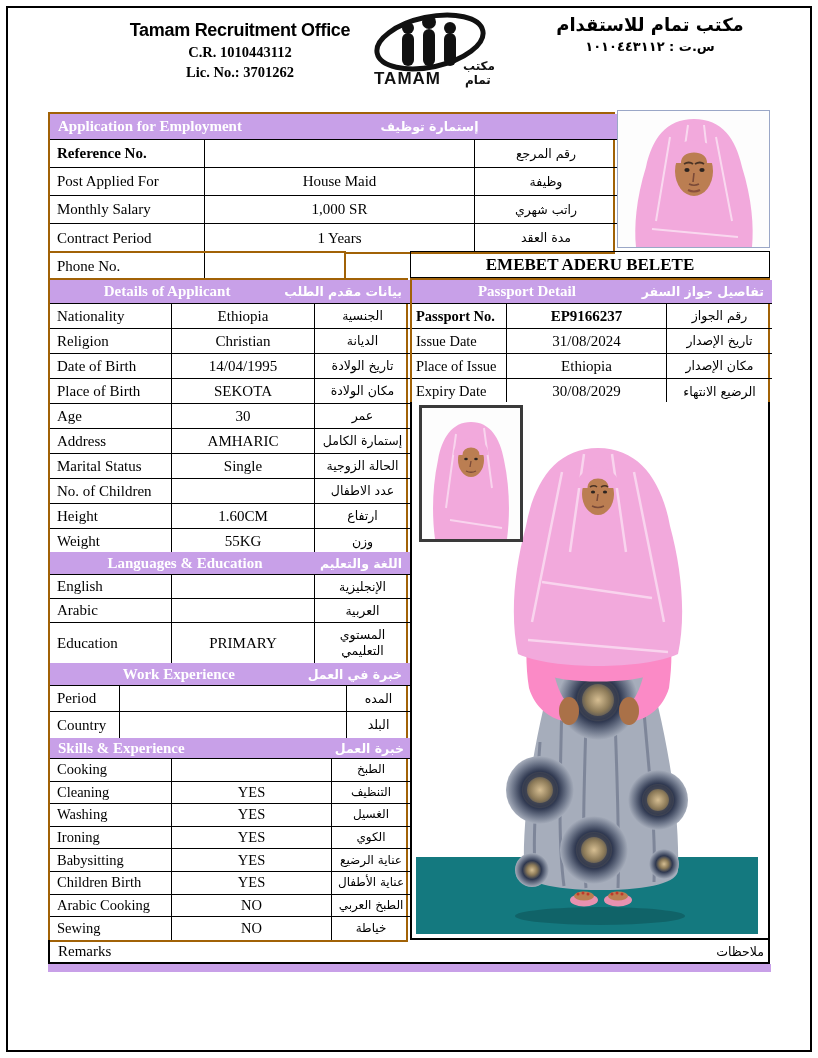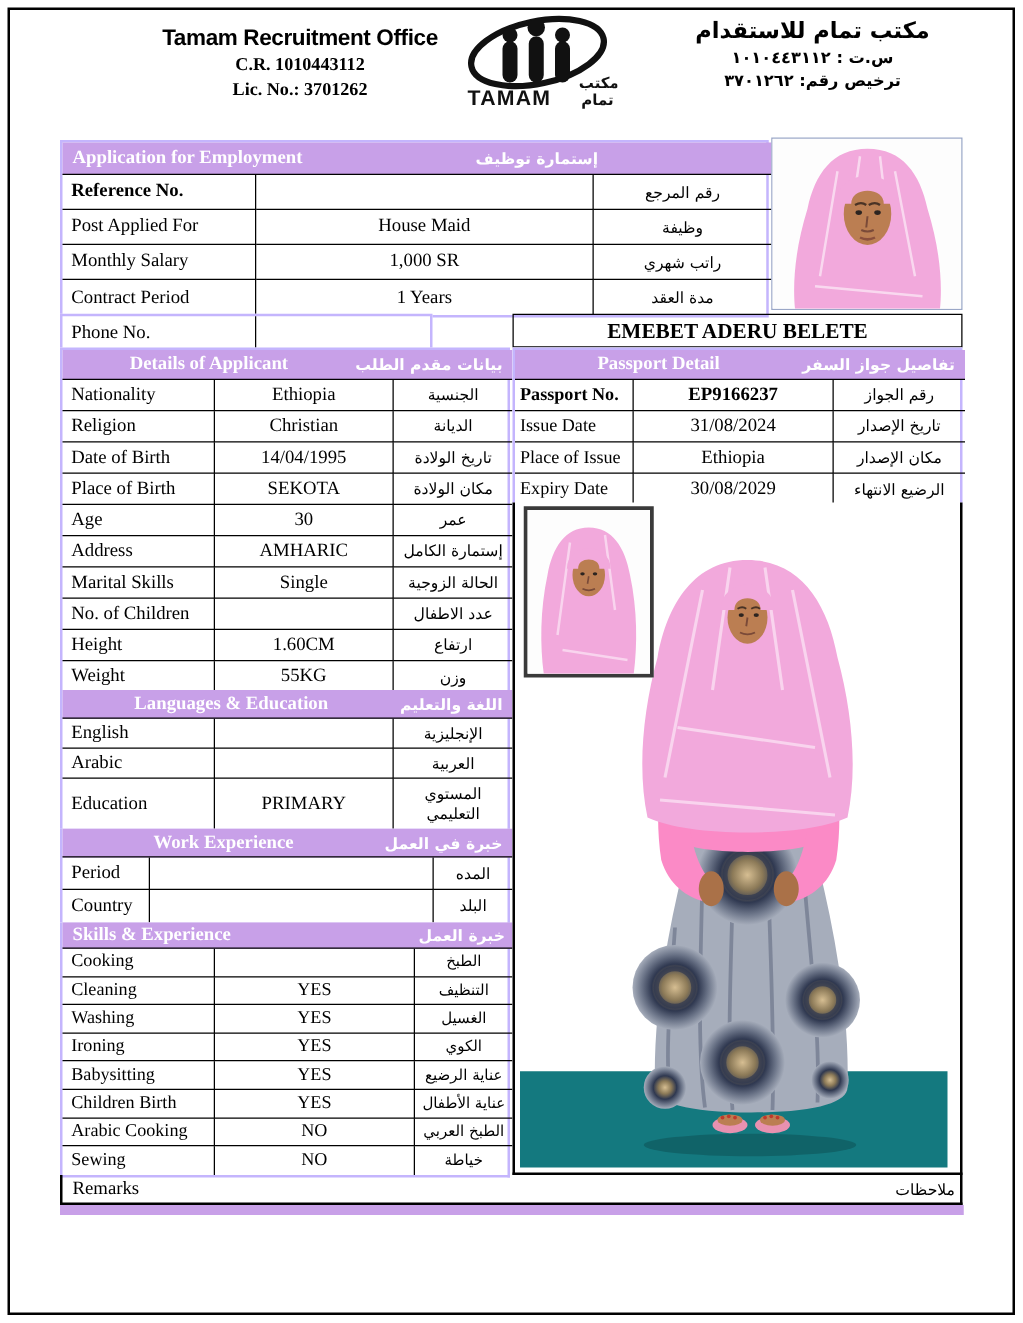--- a/index.html
+++ b/index.html
@@ -11,21 +11,21 @@
   .hdr-left{position:absolute;left:100px;top:20px;width:280px;text-align:center;}
   .hdr-left .l1{font-family:"Liberation Sans",sans-serif;font-weight:bold;font-size:18px;letter-spacing:-0.3px;}
   .hdr-left .l2,.hdr-left .l3{font-weight:bold;font-size:14.5px;margin-top:3px;}
   .logo{position:absolute;left:366px;top:12px;width:128px;height:76px;}
   .hdr-right{position:absolute;left:520px;top:14px;width:260px;text-align:center;
              font-family:"DejaVu Sans",sans-serif;font-weight:bold;direction:rtl;}
   .hdr-right .a1{font-size:18px;}
   .hdr-right .a2,.hdr-right .a3{font-size:13px;margin-top:4px;}
 
   
-  .tbl{position:absolute;display:grid;border:2px solid #c4b5fd;background:#fff;box-sizing:border-box;}
+  .tbl{position:absolute;display:grid;border:2px solid #a16207;background:#fff;box-sizing:border-box;}
   .bar{grid-column:1/-1;background:var(--purple,#C8A0E8);border-bottom:1.5px solid #000;
        display:flex;align-items:center;color:#fff;font-weight:bold;}
   .bar .en{font-size:15px;}
   .bar .ar{font-family:"DejaVu Sans",sans-serif;font-size:12.5px;direction:rtl;}
   .r{display:contents;}
   .c{border-right:1.5px solid #000;border-bottom:1.5px solid #000;display:flex;align-items:center;
      font-size:15px;overflow:hidden;box-sizing:border-box;}
   .c.l{padding-left:7px;}
   .c.v{justify-content:center;text-align:center;}
   .c.a{border-right:none;justify-content:center;font-family:"DejaVu Sans",sans-serif;
@@ -98,21 +98,20 @@
     <line x1="63" y1="23" x2="63" y2="48" stroke="#111" stroke-width="12" stroke-linecap="round"></line>
     <line x1="84" y1="27" x2="84" y2="48" stroke="#111" stroke-width="12" stroke-linecap="round"></line>
     <text x="8" y="72" font-size="17" font-weight="bold" letter-spacing="1" fill="#111">TAMAM</text>
     <text x="97" y="58" font-size="12" font-weight="bold" fill="#111" class="ar-svg" text-anchor="start">مكتب</text>
     <text x="99" y="72" font-size="12" font-weight="bold" fill="#111" class="ar-svg" text-anchor="start">تمام</text>
   </svg>
 
   <div class="hdr-right">
     <div class="a1">مكتب تمام للاستقدام</div>
     <div class="a2">س.ت : ١٠١٠٤٤٣١١٢</div>
-    <div class="a3">ترخيص رقم: ٣٧٠١٢٦٢</div>
   </div>
 
   <div class="tbl" id="app-tbl">
     <div class="bar">
       <span class="en">Application for Employment</span>
       <span class="ar" dir="rtl">إستمارة توظيف</span>
     </div>
     <div class="r">
       <div class="c l bold">Reference No.</div>
       <div class="c v"></div>
@@ -187,21 +186,21 @@
       <div class="c l">Age</div>
       <div class="c v">30</div>
       <div class="c a">عمر</div>
     </div>
     <div class="r">
       <div class="c l">Address</div>
       <div class="c v">AMHARIC</div>
       <div class="c a">إستمارة الكامل</div>
     </div>
     <div class="r">
-      <div class="c l">Marital Skills</div>
+      <div class="c l">Marital Status</div>
       <div class="c v">Single</div>
       <div class="c a">الحالة الزوجية</div>
     </div>
     <div class="r">
       <div class="c l">No. of Children</div>
       <div class="c v"></div>
       <div class="c a">عدد الاطفال</div>
     </div>
     <div class="r">
       <div class="c l">Height</div>

